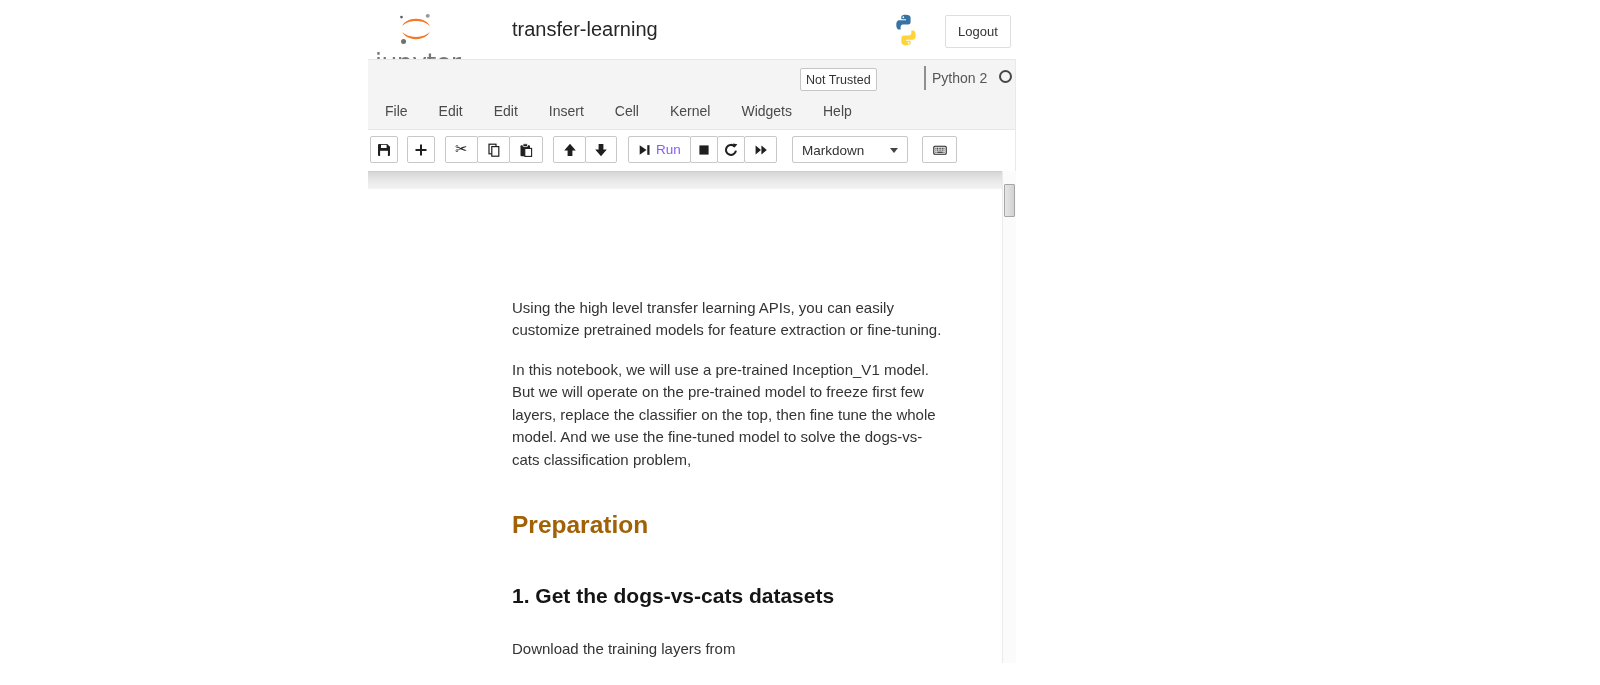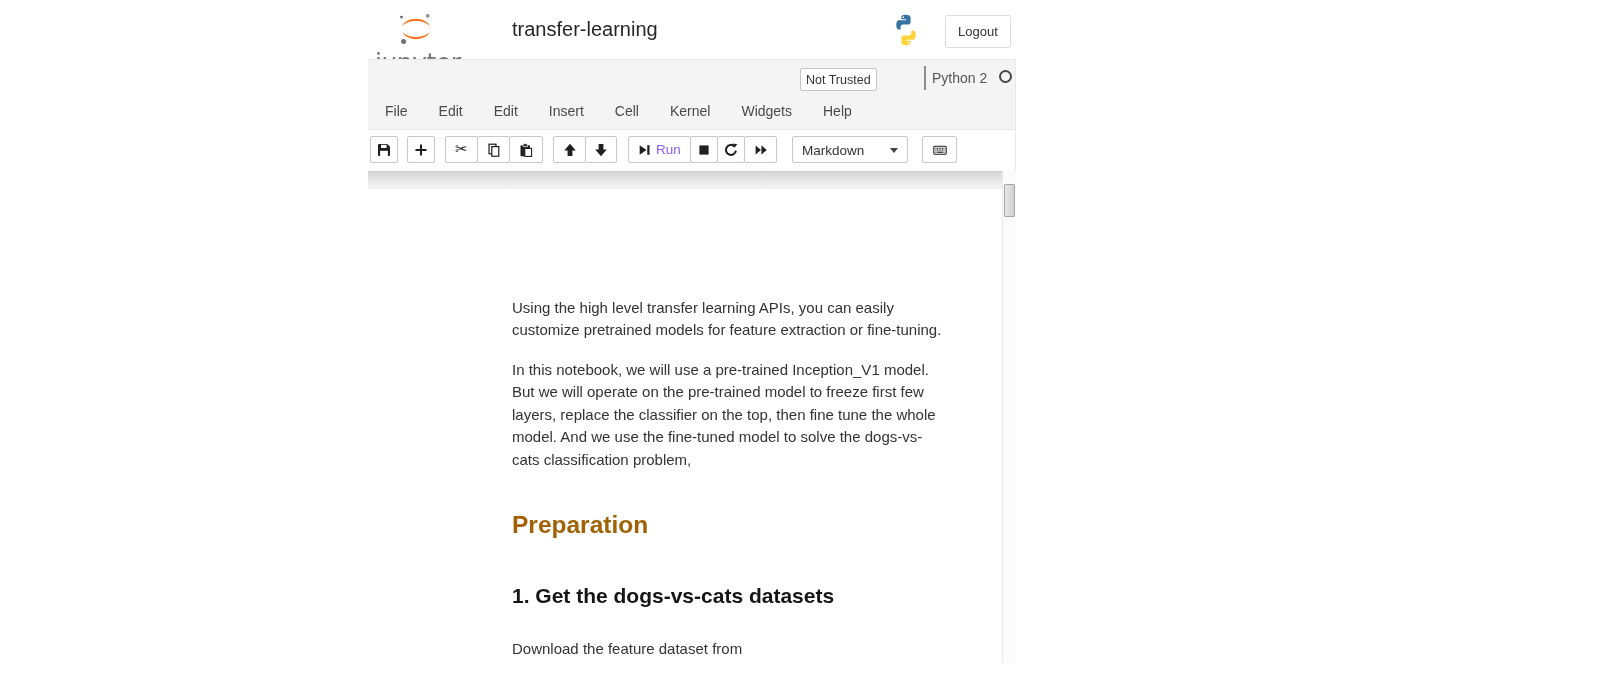--- a/index.html
+++ b/index.html
@@ -220,21 +220,21 @@
   <div class="band"></div>
 
   <div class="nb-area"></div>
 
 
   <div class="md">
     <p class="p1">Using the high level transfer learning APIs, you can easily customize pretrained models for feature extraction or fine-tuning.</p>
     <p class="p2">In this notebook, we will use a pre-trained Inception_V1 model. But we will operate on the pre-trained model to freeze first few layers, replace the classifier on the top, then fine tune the whole model. And we use the fine-tuned model to solve the dogs-vs-cats classification problem,</p>
     <h2>Preparation</h2>
     <h3>1. Get the dogs-vs-cats datasets</h3>
-    <p class="p3">Download the feature dataset from</p>
+    <p class="p3">Download the training layers from</p>
   </div>
 
   <div class="right-edge"></div>
   <div class="sb-track">
     <div class="sb-thumb"></div>
   </div>
 
 </div>
 
 </body></html>

